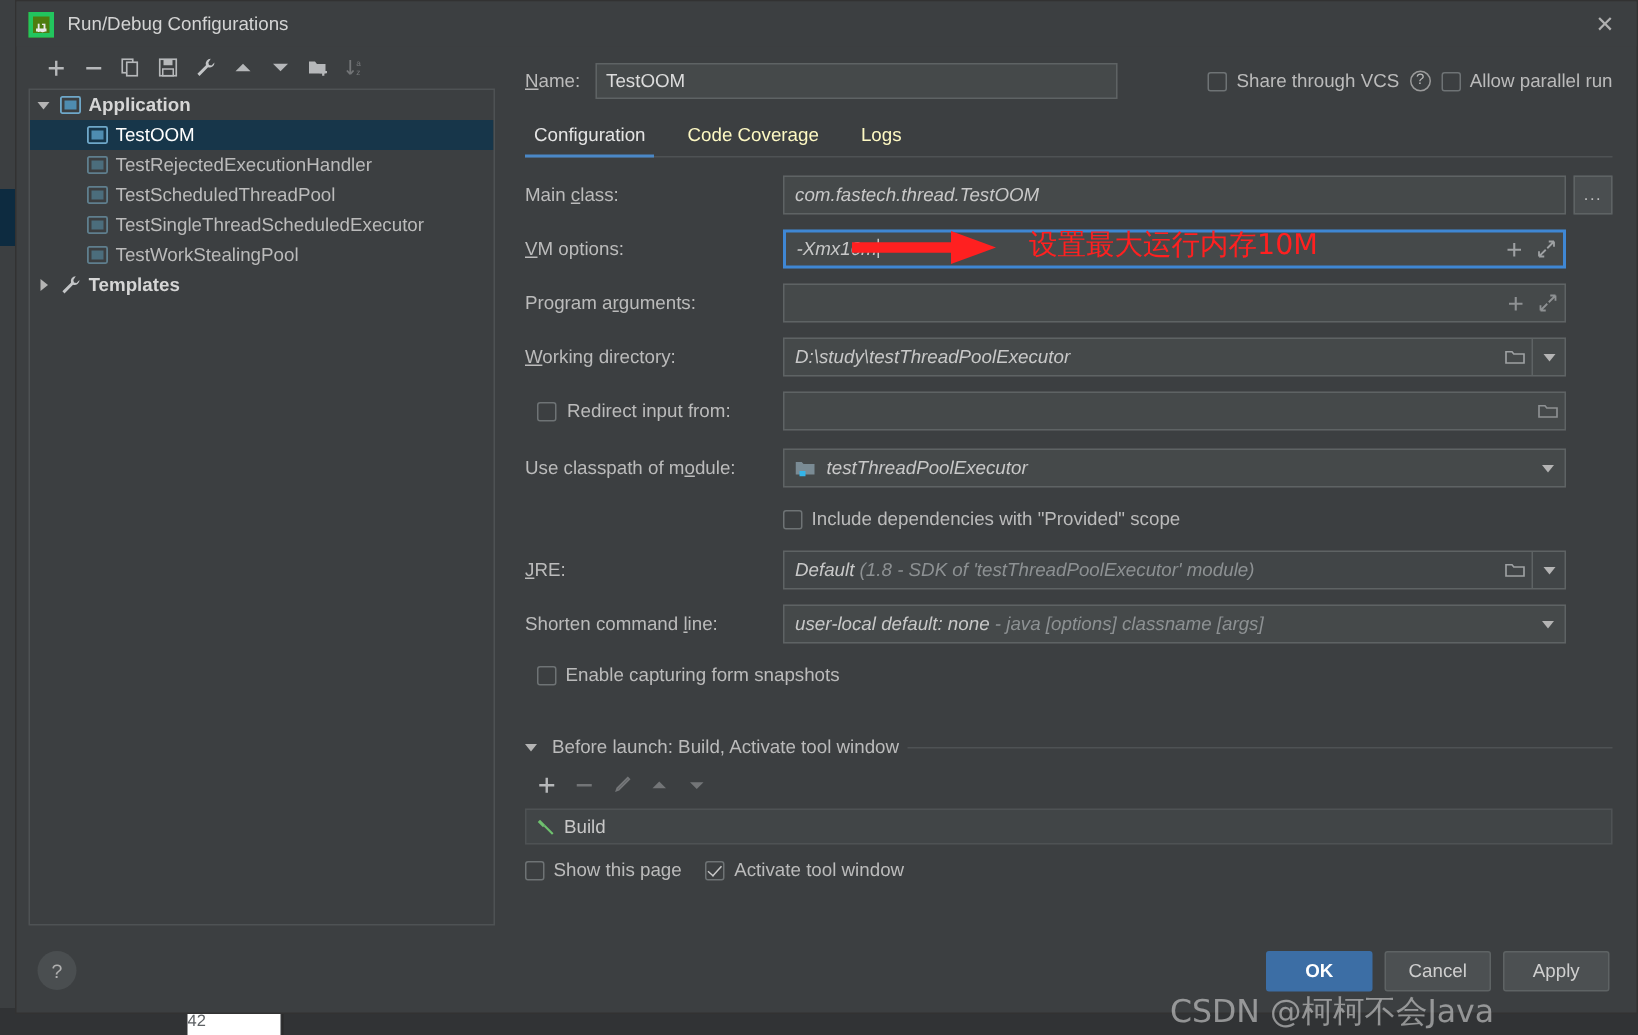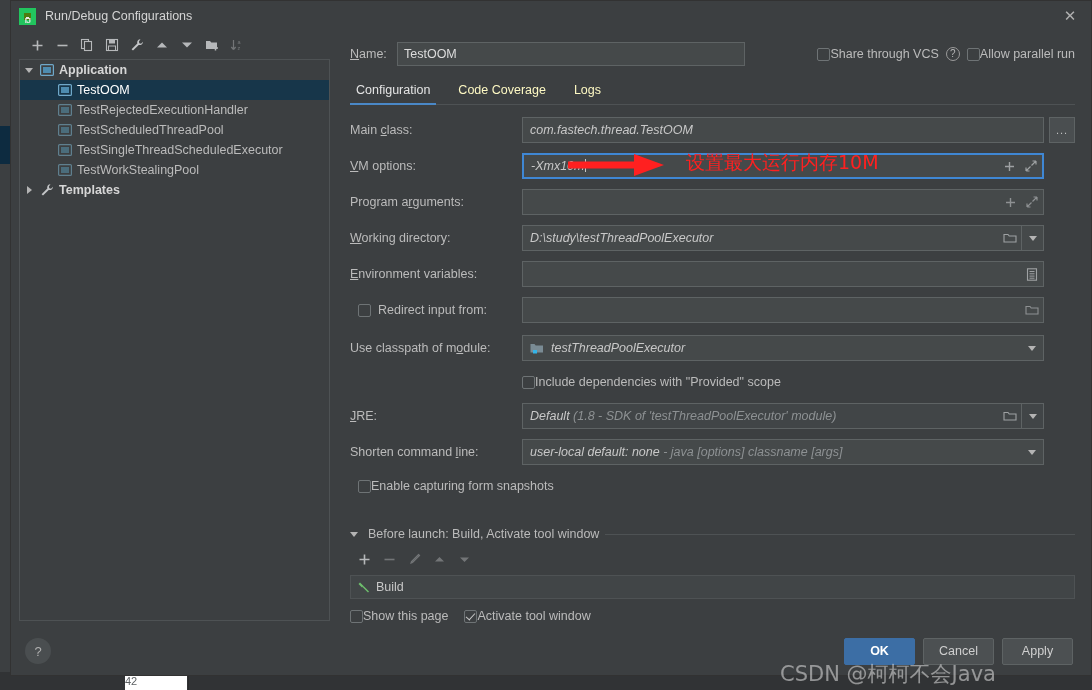--- a/index.html
+++ b/index.html
@@ -46,21 +46,21 @@
     display: flex; flex-direction: column;
   }
 
   
   #titlebar {
     height: 30px; flex: 0 0 30px; display: flex; align-items: center;
     padding-left: 8px; background: #3c3f41;
   }
   #titlebar .ij-logo {
     width: 17px; height: 17px; position: relative; margin-right: 9px;
-    background: #4d7c0f; border: 5px solid #22c55e;
+    background: #4d7c0f; border: 3px solid #22c55e;
     font-size: 8px; color: #e8e8e8; font-weight: bold;
     line-height: 15px; text-align: center;
     letter-spacing: -0.5px;
   }
   #titlebar .ij-logo::after {
     content: ""; position: absolute; left: 2px; bottom: 1px; right: 2px;
     height: 2px; background: #e8e8e8;
   }
   #dialog-title {
     font-size: 12.5px; color: #d4d4d4; flex: 1;
@@ -142,21 +142,21 @@
   .cb {
     width: 13px; height: 13px; flex: 0 0 13px;
     border: 1px solid #6e7375; background: #3c3f41;
     border-radius: 2px; position: relative; cursor: pointer;
   }
   .cb.checked::after {
     content: ""; position: absolute; left: 3px; top: 0px;
     width: 4px; height: 8px; border: solid #c8c8c8;
     border-width: 0 1.6px 1.6px 0; transform: rotate(42deg);
   }
-  .cb-wrap { display: flex; align-items: center; cursor: pointer; }
+  .cb-wrap { display: flex; align-items: center; gap: 6px; cursor: pointer; }
   .help-circle {
     width: 14px; height: 14px; border-radius: 50%;
     border: 1px solid #9a9a9a; color: #b8b8b8; font-size: 10px;
     display: flex; align-items: center; justify-content: center;
     cursor: pointer; line-height: 1;
   }
 
   
   #tabs {
     height: 30px; display: flex; align-items: flex-end; gap: 0px;
@@ -509,32 +509,20 @@
               <svg width="14" height="12" viewBox="0 0 14 12">
                   <path d="M1 2.5h4l1.2 1.5H13v6H1z" fill="none" stroke="#9ea1a3" stroke-width="1.1"></path>
                 </svg>
             </div>
             <div class="arrow-box">
                 <div class="caret-down"></div>
               </div>
           </div>
         </div>
 
-        <div class="frow">
-          <div class="label fl"><u>E</u>nvironment variables:</div>
-          <div class="field" style="margin-right:31px;">
-            <div class="fval"></div>
-            <div class="inline-icon">
-              <svg width="12" height="13" viewBox="0 0 12 13">
-                  <rect x="1.5" y="0.8" width="9" height="11.4" fill="none" stroke="#9ea1a3" stroke-width="1.1"></rect>
-                  <path d="M3.5 3.5h5M3.5 5.8h5M3.5 8.1h5M3.5 10.2h5" stroke="#9ea1a3" stroke-width="1"></path>
-                </svg>
-            </div>
-          </div>
-        </div>
 
         <div class="frow">
           <div class="label fl" style="display:flex;align-items:center;gap:7px;padding-left:8px;">
             <div class="cb"></div>
             <span>Redirect input from:</span>
           </div>
           <div class="field" style="margin-right:31px;">
             <div class="fval"></div>
             <div class="inline-icon">
               <svg width="14" height="12" viewBox="0 0 14 12">

